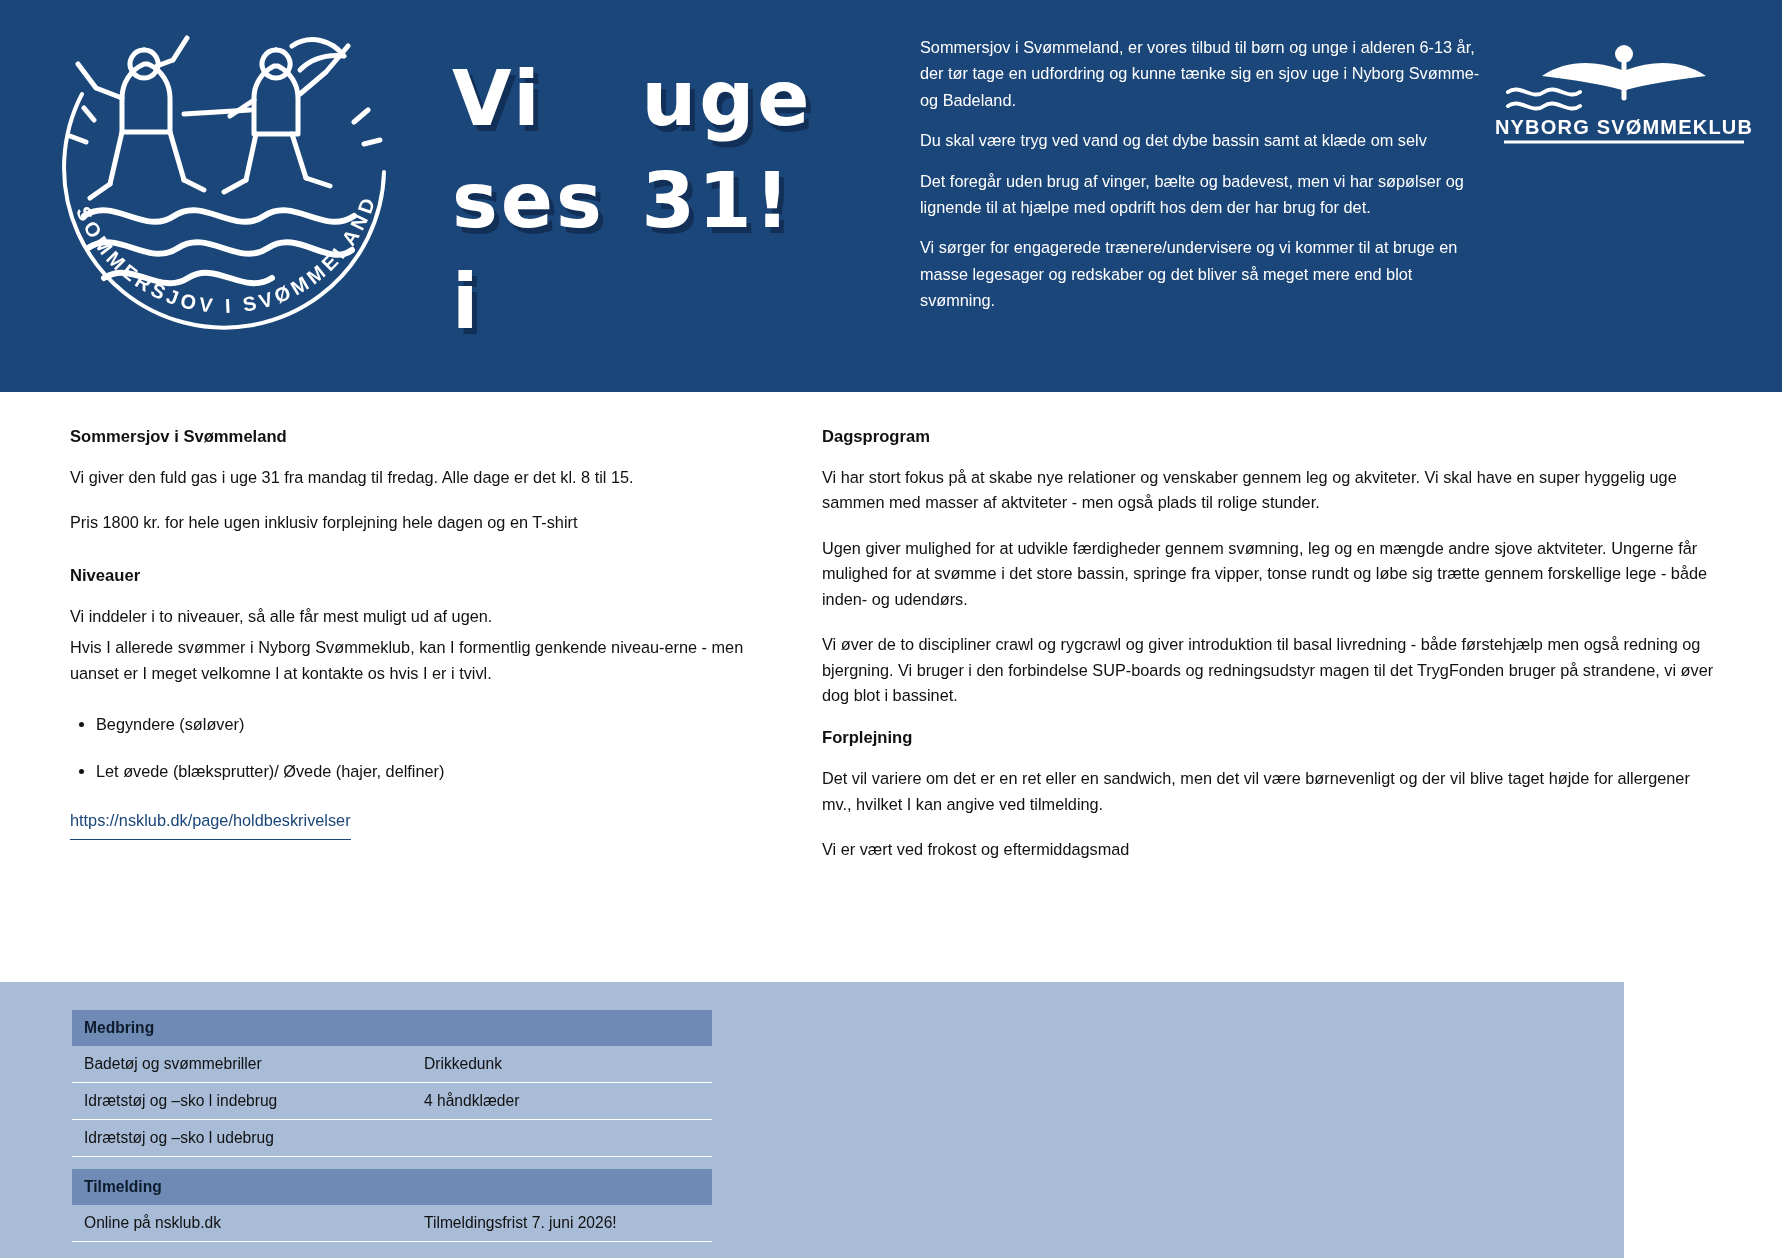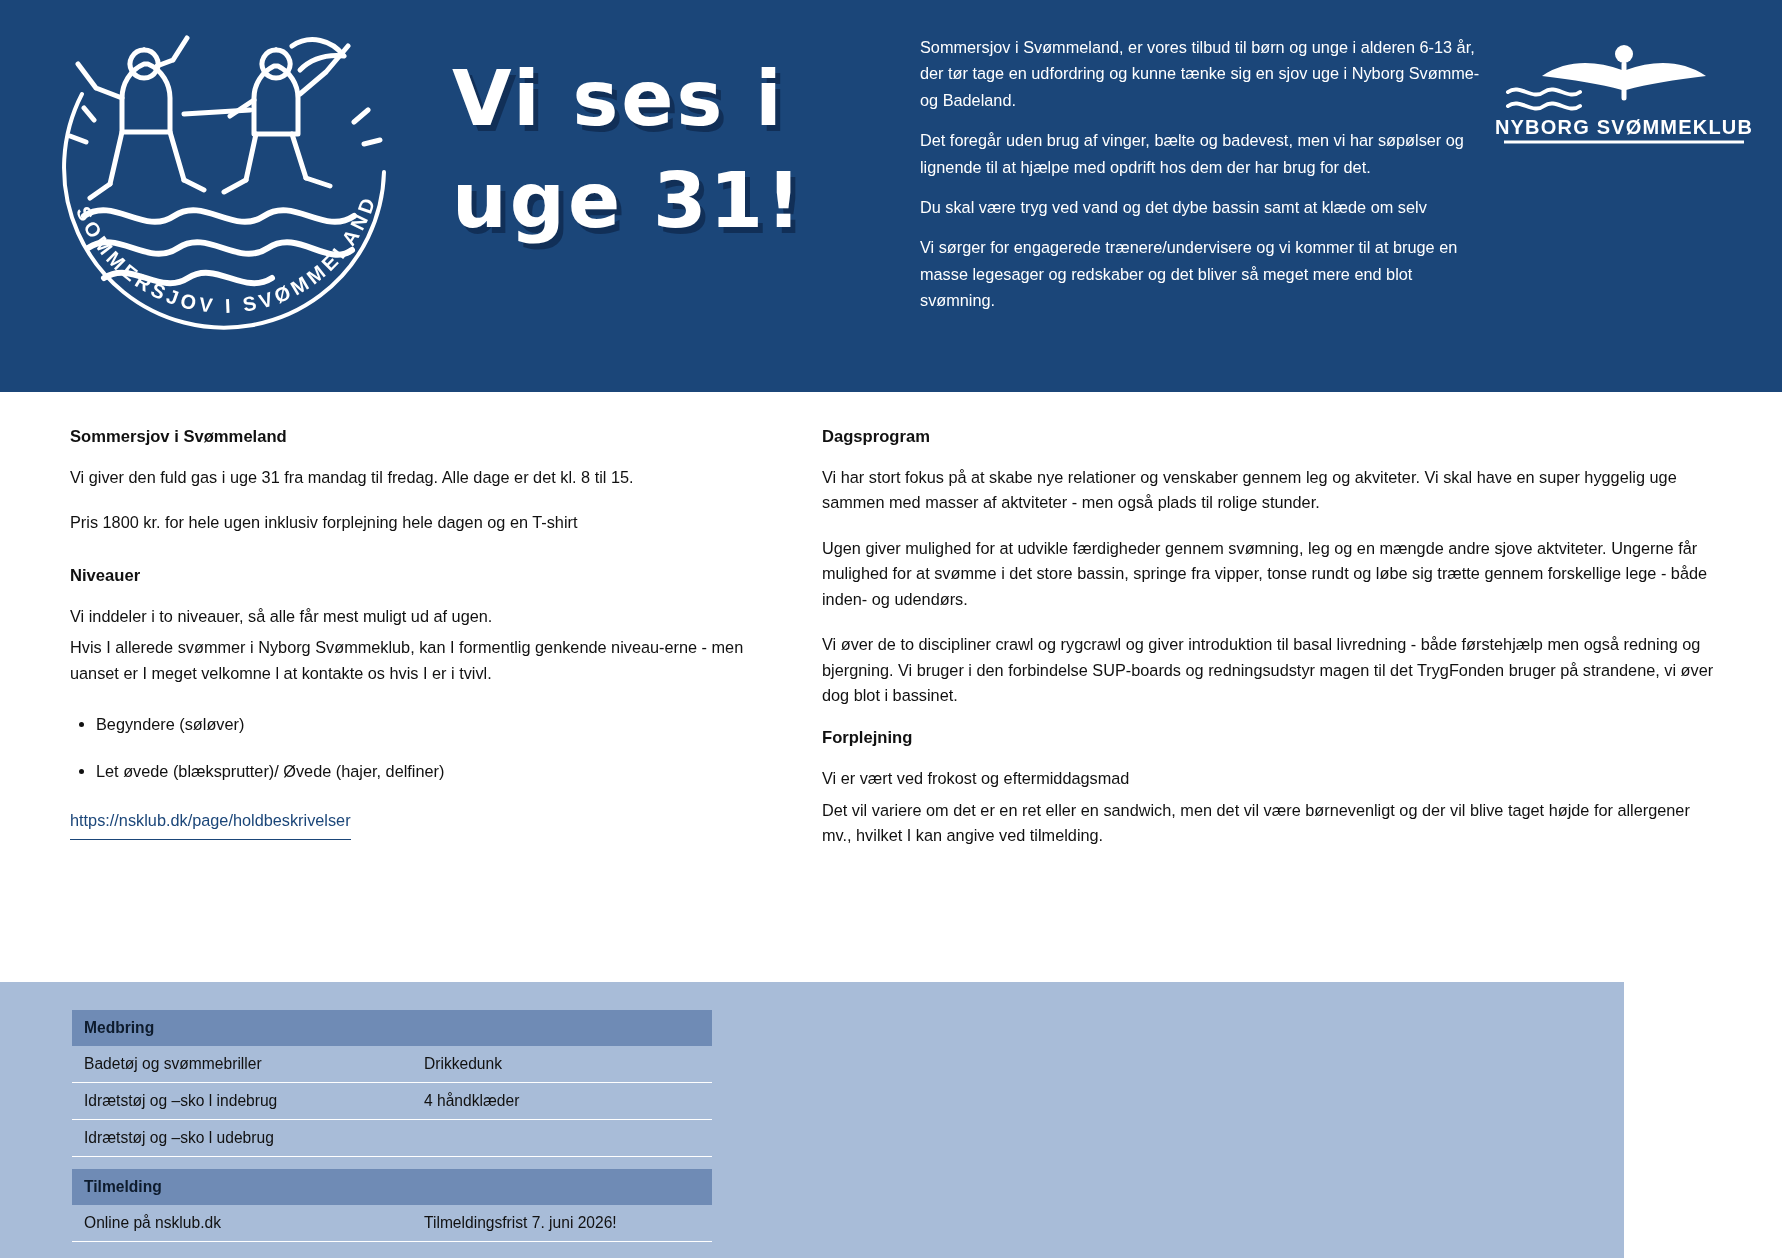--- a/index.html
+++ b/index.html
@@ -13,21 +13,21 @@
   
   .banner {
     position: absolute; left: 0; top: 0; width: 1782px; height: 392px;
     background: #1b4679;
   }
   .logo-left {
     position: absolute; left: 24px; top: 2px; width: 400px; height: 340px;
   }
   .title-block {
     position: absolute; left: 452px; top: 48px; width: 390px; height: 260px;
-    display: flex; flex-direction: column; justify-content: flex-start;
+    display: flex; flex-direction: row; justify-content: space-between;
   }
   .title-line {
     font-family: "DejaVu Sans", sans-serif;
     font-weight: bold;
     font-size: 77px;
     color: #ffffff;
     letter-spacing: 3px;
     line-height: 1.32;
     text-shadow: 5px 6px 0 rgba(10,30,60,0.55);
   }
@@ -139,22 +139,22 @@
     </svg>
   </div>
 
   <div class="title-block">
     <div class="title-line">Vi ses i</div>
     <div class="title-line">uge 31!</div>
   </div>
 
   <div class="desc">
     <p>Sommersjov i Svømmeland, er vores tilbud til børn og unge i alderen 6-13 år, der tør tage en udfordring og kunne tænke sig en sjov uge i Nyborg Svømme- og Badeland.</p>
+    <p>Du skal være tryg ved vand og det dybe bassin samt at klæde om selv</p>
     <p>Det foregår uden brug af vinger, bælte og badevest, men vi har søpølser og lignende til at hjælpe med opdrift hos dem der har brug for det.</p>
-    <p>Du skal være tryg ved vand og det dybe bassin samt at klæde om selv</p>
     <p>Vi sørger for engagerede trænere/undervisere og vi kommer til at bruge en masse legesager og redskaber og det bliver så meget mere end blot svømning.</p>
   </div>
 
   <div class="logo-right">
     <svg viewBox="0 0 268 110" width="268" height="110" aria-hidden="true">
       <g stroke="#ffffff" fill="none" stroke-width="3.5" stroke-linecap="round">
 
         <circle cx="134" cy="18" r="9" fill="#ffffff" stroke="none"></circle>
         <path d="M134 28 l0 34" stroke-width="5"></path>
 
@@ -189,22 +189,22 @@
     <a class="link" href="#">https://nsklub.dk/page/holdbeskrivelser</a>
   </div>
 
   <div class="col-right">
     <h3 class="sec">Dagsprogram</h3>
     <p class="body">Vi har stort fokus på at skabe nye relationer og venskaber gennem leg og akviteter. Vi skal have en super hyggelig uge sammen med masser af aktviteter - men også plads til rolige stunder.</p>
     <p class="body">Ugen giver mulighed for at udvikle færdigheder gennem svømning, leg og en mængde andre sjove aktviteter. Ungerne får mulighed for at svømme i det store bassin, springe fra vipper, tonse rundt og løbe sig trætte gennem forskellige lege - både inden- og udendørs.</p>
     <p class="body">Vi øver de to discipliner crawl og rygcrawl og giver introduktion til basal livredning - både førstehjælp men også redning og bjergning. Vi bruger i den forbindelse SUP-boards og redningsudstyr magen til det TrygFonden bruger på strandene, vi øver dog blot i bassinet.</p>
 
     <h3 class="sec">Forplejning</h3>
+    <p class="body">Det vil variere om det er en ret eller en sandwich, men det vil være børnevenligt og der vil blive taget højde for allergener mv., hvilket I kan angive ved tilmelding.</p>
     <p class="body tight">Vi er vært ved frokost og eftermiddagsmad</p>
-    <p class="body">Det vil variere om det er en ret eller en sandwich, men det vil være børnevenligt og der vil blive taget højde for allergener mv., hvilket I kan angive ved tilmelding.</p>
   </div>
 </div>
 
 <div class="footer">
   <div class="table-wrap">
 
     <div class="tbl-head">Medbring</div>
 
     <div class="tbl-row">
       <div class="c1">Badetøj og svømmebriller</div>

